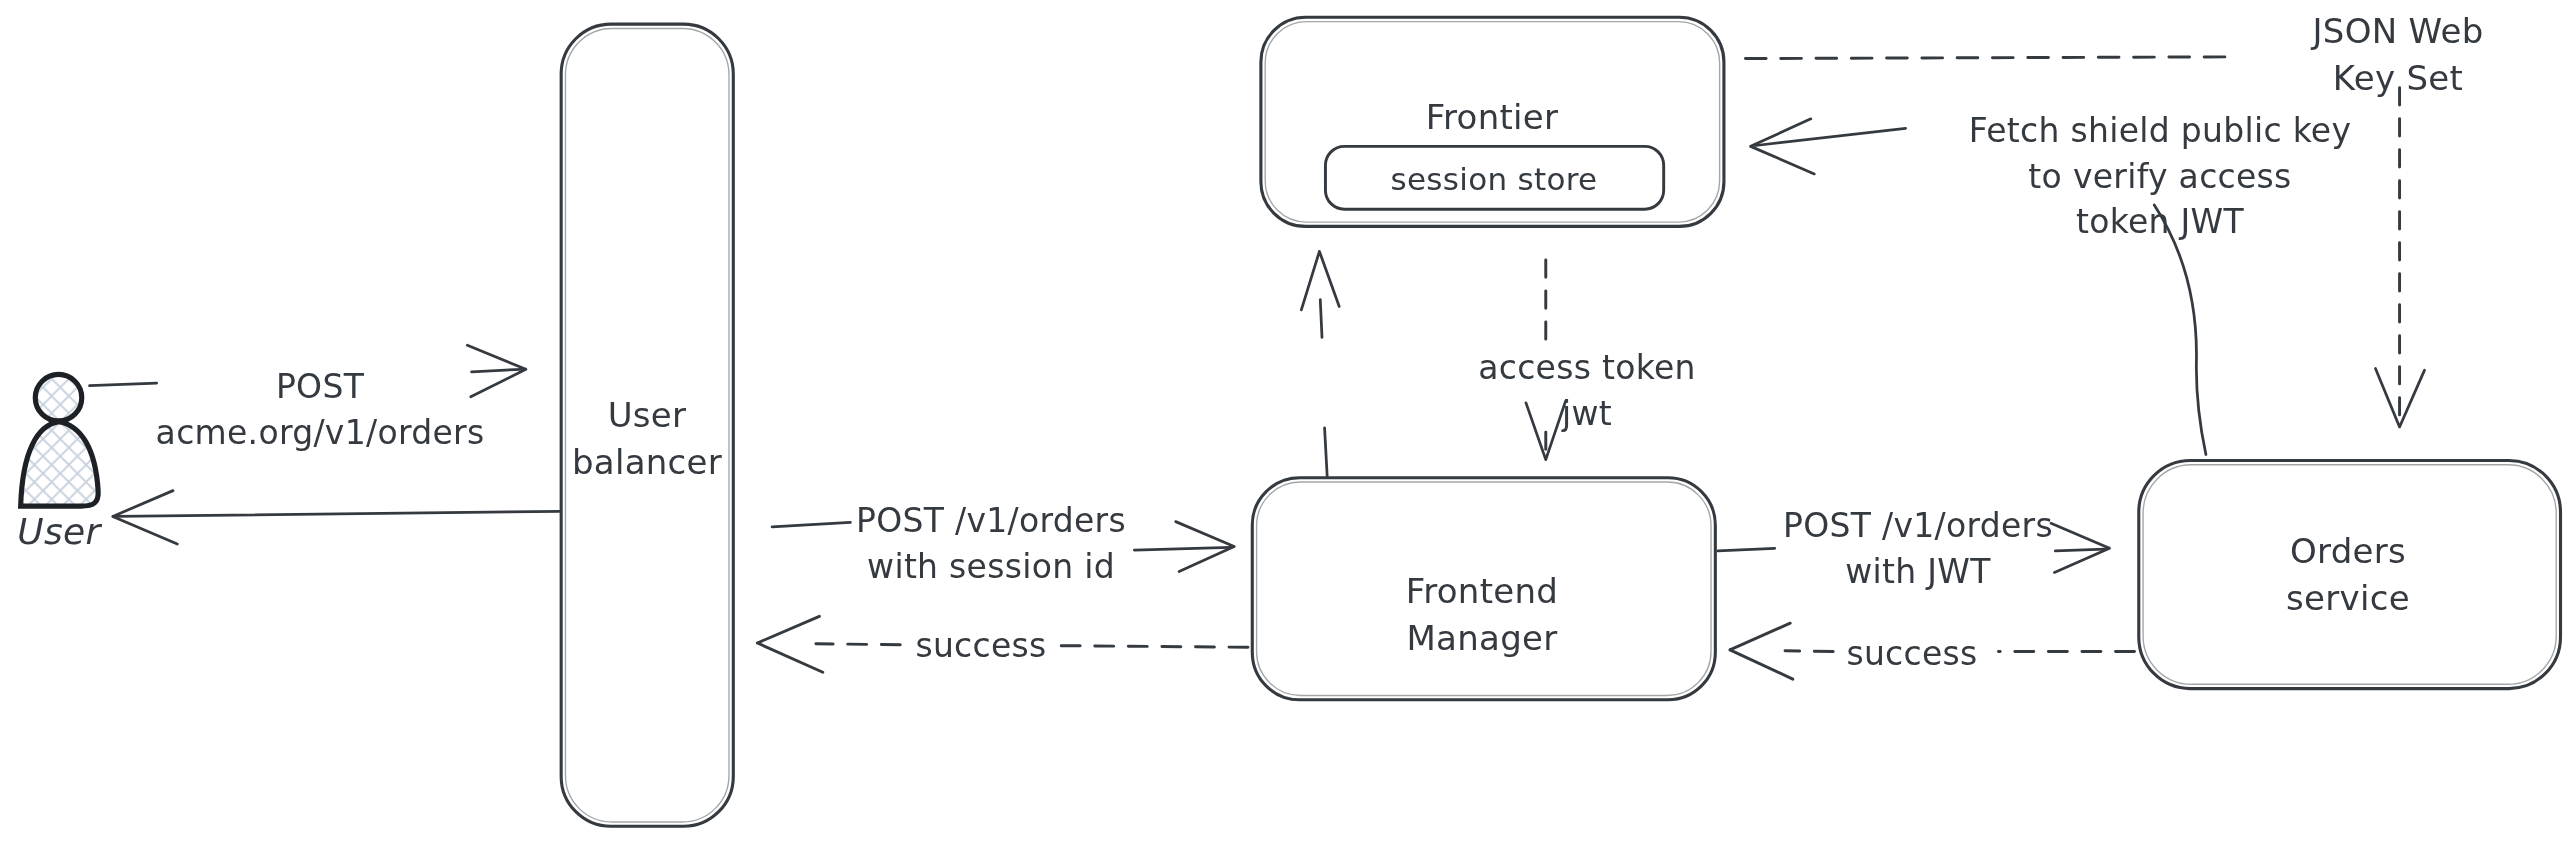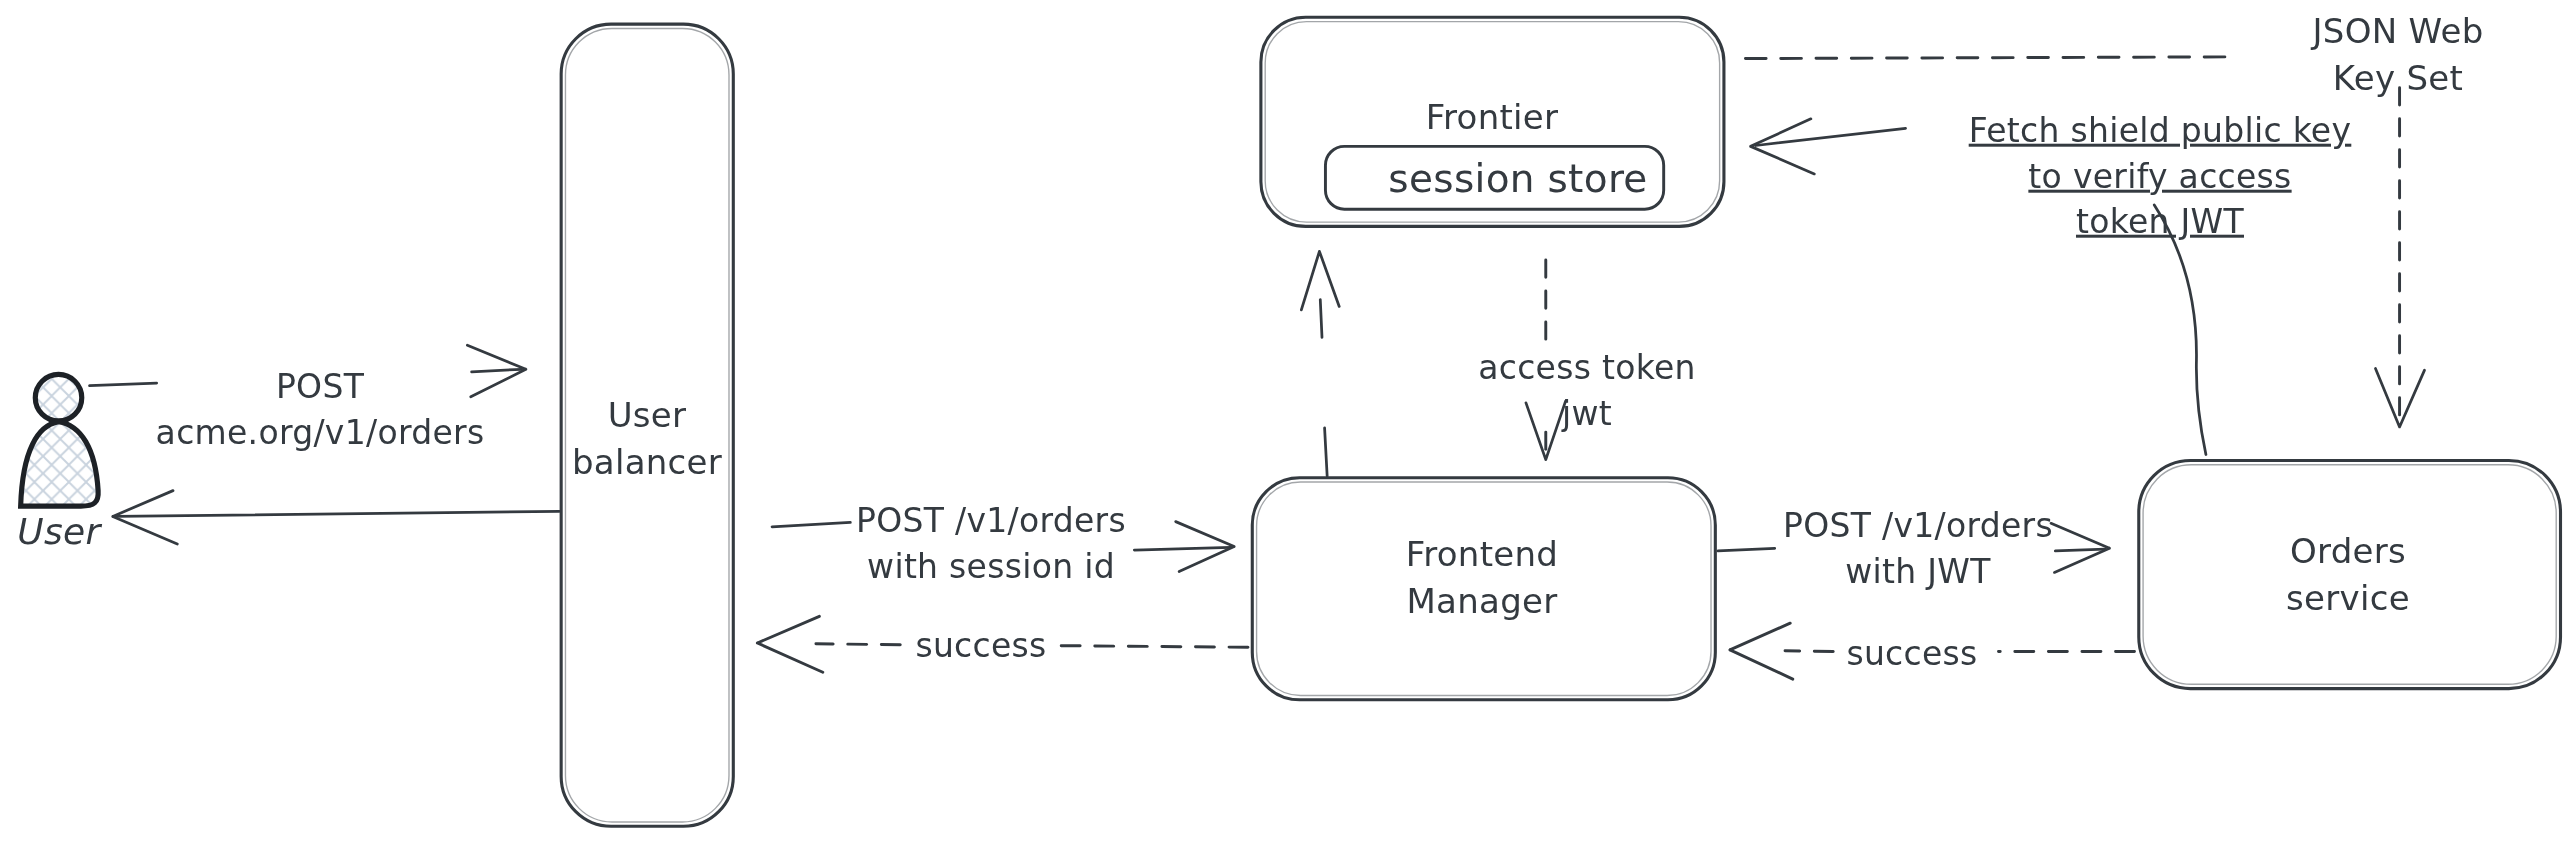--- a/index.html
+++ b/index.html
@@ -23,21 +23,21 @@
     transform: translate(-50%, -50%);
     white-space: pre-line;
     text-align: center;
     color: var(--ink);
     font-size: 33px;
     line-height: 1.38;
     letter-spacing: 0.3px;
     user-select: none;
   }
   .lbl.title { font-size: 34px; }
-  .lbl.small { font-size: 39px; margin-left: 24px; }
+  .lbl.small { font-size: 31px; }
   .lbl.user-name { font-size: 36px; font-style: italic; }
 </style>
 </head>
 <body>
 
 <div class="canvas">
 
   <svg class="layer" viewBox="0 0 2993 984">
     <defs>
       <pattern id="crosshatch" width="20" height="20" patternUnits="userSpaceOnUse">
@@ -147,30 +147,30 @@
   <div class="lbl" style="left:981px; top:646px;">success</div>
 
 
   <div class="lbl" style="left:1587px; top:391px;">access token
 jwt</div>
 
   <div class="lbl title" style="left:1492px; top:117px;">Frontier</div>
 
   <div class="lbl small" style="left:1494px; top:179px;">session store</div>
 
-  <div class="lbl title" style="left:1482px; top:578px;">Frontend
+  <div class="lbl title" style="left:1482px; top:615px;">Frontend
 Manager</div>
 
   <div class="lbl" style="left:1918px; top:549px;">POST /v1/orders
 with JWT</div>
 
   <div class="lbl" style="left:1912px; top:654px;">success</div>
 
   <div class="lbl title" style="left:2348px; top:575px;text-align:center;">Orders service</div>
 
   <div class="lbl title" style="left:2398px; top:55px;">JSON Web Key Set</div>
 
-  <div class="lbl" style="left:2160px; top:176px;text-decoration:underline;">Fetch shield public key
+  <div class="lbl" style="left:2160px; top:176px;">Fetch shield public key
 to verify access
 token JWT</div>
 
 </div>
 
 
 </body></html>

